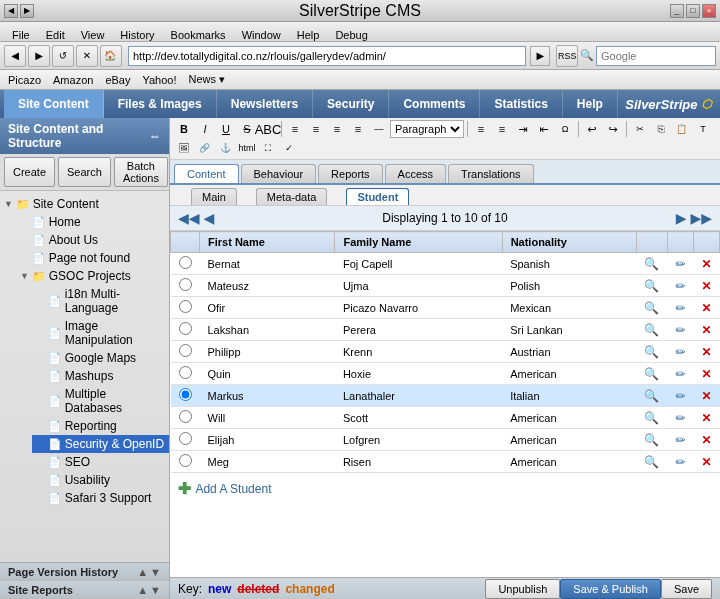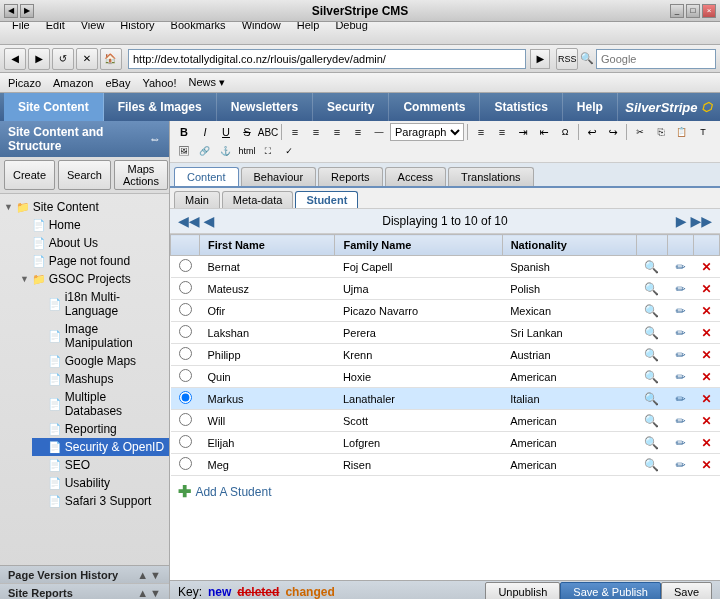--- a/index.html
+++ b/index.html
@@ -3,22 +3,22 @@
   <meta charset="utf-8">
   <style>
     * { box-sizing: border-box; margin: 0; padding: 0; font-family: Arial, sans-serif; font-size: 12px; }
     body { background: #d4d0c8; width: 720px; height: 599px; overflow: hidden; }
 
     
     .menu-bar {
       background: linear-gradient(to bottom, #f0f0f0, #d8d8d8);
       height: 20px;
       display: flex;
-      align-items: flex-end;
-      padding: 11px 4px;
+      align-items: flex-start;
+      padding: 5px 4px;
       border-bottom: 1px solid #aaa;
     }
     .menu-item { padding: 2px 8px; font-size: 11px; cursor: pointer; color: #000; }
 
     
     .toolbar {
       background: linear-gradient(to bottom, #f0f0f0, #d8d8d8);
       height: 28px;
       display: flex;
       align-items: center;
@@ -149,20 +149,21 @@
       gap: 2px;
     }
     .stab {
       padding: 2px 10px;
       border: 1px solid #aaa;
       border-bottom: none;
       cursor: pointer;
       font-size: 11px;
       background: linear-gradient(to bottom, #e8e8e8, #d8d8d8);
       border-radius: 3px 3px 0 0;
+      margin-left: 17px;
     }
     .stab.active { background: #fff; border-color: #336699; color: #336699; font-weight: bold; }
 
     
     .table-area { flex: 1; overflow-y: auto; padding: 0; background: #fff; }
     .table-nav {
       display: flex;
       align-items: center;
       justify-content: space-between;
       padding: 4px 8px;
@@ -235,21 +236,21 @@
       display: flex; align-items: center; justify-content: center;
       cursor: pointer;
     }
 
     .sidebar-bottom-sections { border-top: 1px solid #aaa; margin-top: 20px; }
   </style>
 </head>
 <body>
 
 <div style="position:relative; background:linear-gradient(to bottom,#e8e8e8,#c8c8c8); height:22px; display:flex; align-items:center; justify-content:center; border-bottom:1px solid #999;">
-  <span style="font-size:12px; font-weight:bold;">SilverStripe CMS</span>
+  <span style="font-size:16px; font-weight:normal;">SilverStripe CMS</span>
   <div style="position:absolute; right:4px; display:flex; gap:2px;">
     <div class="win-btn">_</div>
     <div class="win-btn">□</div>
     <div class="win-btn" style="background:linear-gradient(to bottom,#f08080,#c05050); color:#fff;">×</div>
   </div>
   <div style="position:absolute; left:4px; display:flex; gap:2px;">
     <div class="win-btn">◀</div>
     <div class="win-btn">▶</div>
   </div>
 </div>
@@ -304,21 +305,21 @@
 <div style="display:flex; height:calc(599px - 22px - 20px - 28px - 20px - 28px); position:relative;">
 
   <div class="sidebar">
     <div class="sidebar-header">
       <span>Site Content and Structure</span>
       <span style="cursor:pointer;">⇔</span>
     </div>
     <div class="sidebar-actions">
       <button class="sidebar-btn">Create</button>
       <button class="sidebar-btn">Search</button>
-      <button class="sidebar-btn">Maps Actions</button>
+      <button class="sidebar-btn">Batch Actions</button>
     </div>
     <div class="sidebar-tree">
 
       <div class="tree-item">
         <span class="tree-arrow">▼</span>
         <span class="tree-icon">📁</span>
         <span class="tree-label">Site Content</span>
       </div>
       <div style="padding-left:16px;">
         <div class="tree-item">
@@ -414,21 +415,21 @@
     </div>
   </div>
 
   <div class="content-area">
 
     <div class="editor-toolbar">
       <div class="ed-btn" style="font-weight:bold;">B</div>
       <div class="ed-btn" style="font-style:italic;">I</div>
       <div class="ed-btn" style="text-decoration:underline;">U</div>
       <div class="ed-btn" style="text-decoration:line-through;">S</div>
-      <div class="ed-btn" style="font-size:10px;text-align:center;">ABC</div>
+      <div class="ed-btn" style="font-size:13px;text-align:center;">ABC</div>
       <div class="ed-sep"></div>
       <div class="ed-btn">≡</div>
       <div class="ed-btn">≡</div>
       <div class="ed-btn">≡</div>
       <div class="ed-btn">≡</div>
       <div class="ed-btn" style="font-size:9px;">—</div>
       <select class="ed-select">
         <option>Paragraph</option>
         <option>Heading 1</option>
         <option>Heading 2</option>

